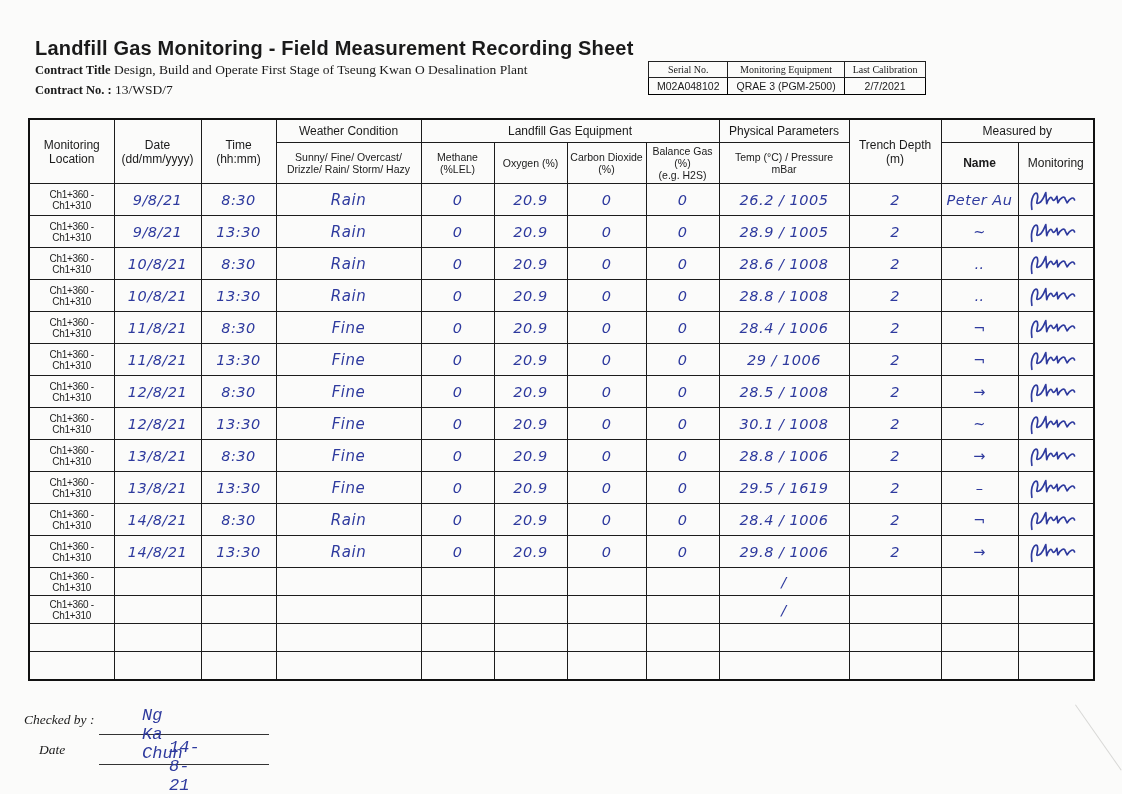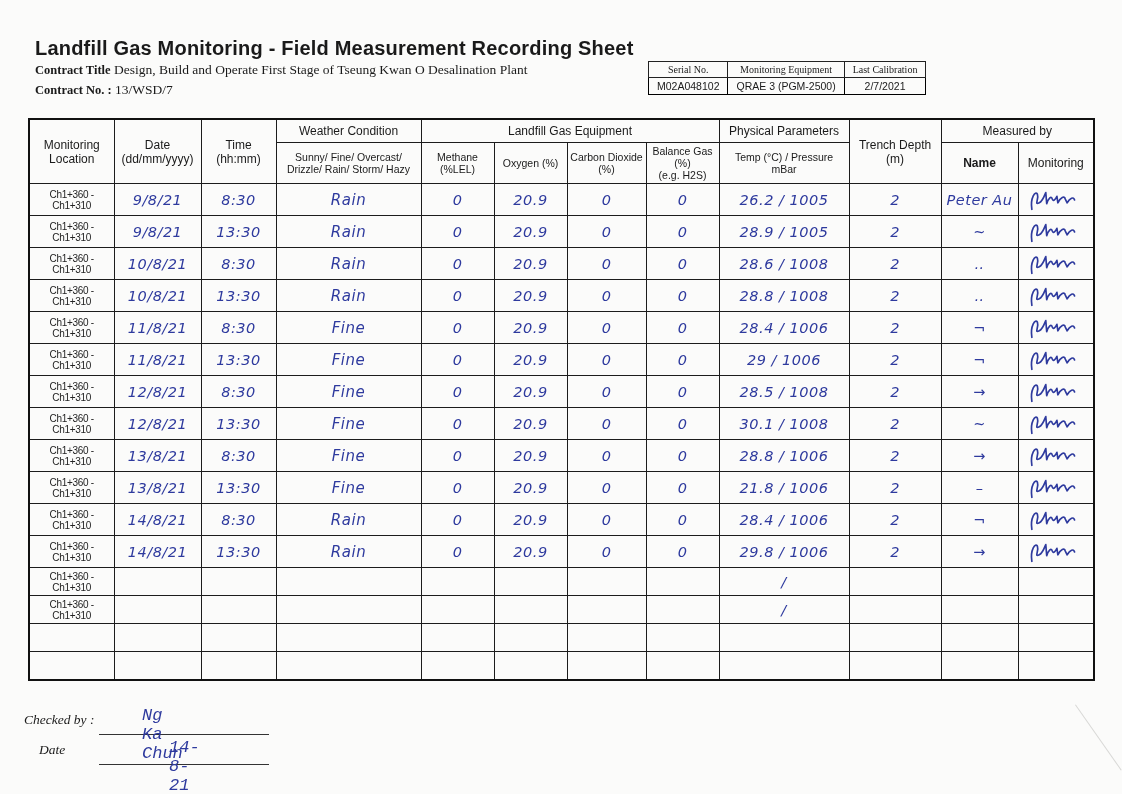--- a/index.html
+++ b/index.html
@@ -303,21 +303,21 @@
   </tr>
       <tr class="data-row">
     <td class="loc">Ch1+360 - Ch1+310</td>
     <td class="hw">13/8/21</td>
     <td class="hw">13:30</td>
     <td class="hw hw-big">Fine</td>
     <td class="hw">0</td>
     <td class="hw">20.9</td>
     <td class="hw">0</td>
     <td class="hw">0</td>
-    <td class="hw">21.8 / 1006</td>
+    <td class="hw">29.5 / 1619</td>
     <td class="hw">2</td>
     <td class="hw">–</td>
     <td class="sig-cell">
           <svg width="62" height="26" viewBox="0 0 64 28">
     <path d="M6 24 C4 12 10 3 12 8 C14 13 8 20 14 17 C18 15 20 8 21 6 L22 18 C24 12 27 9 28 13 C29 16 31 14 33 10 L34 17 C37 11 41 9 42 13 L44 17 C47 12 51 10 52 14" fill="none" stroke="#2e3a9e" stroke-width="1.8" stroke-linecap="round" stroke-linejoin="round"></path>
   </svg>
         </td>
   </tr>
       <tr class="data-row">
     <td class="loc">Ch1+360 - Ch1+310</td>

